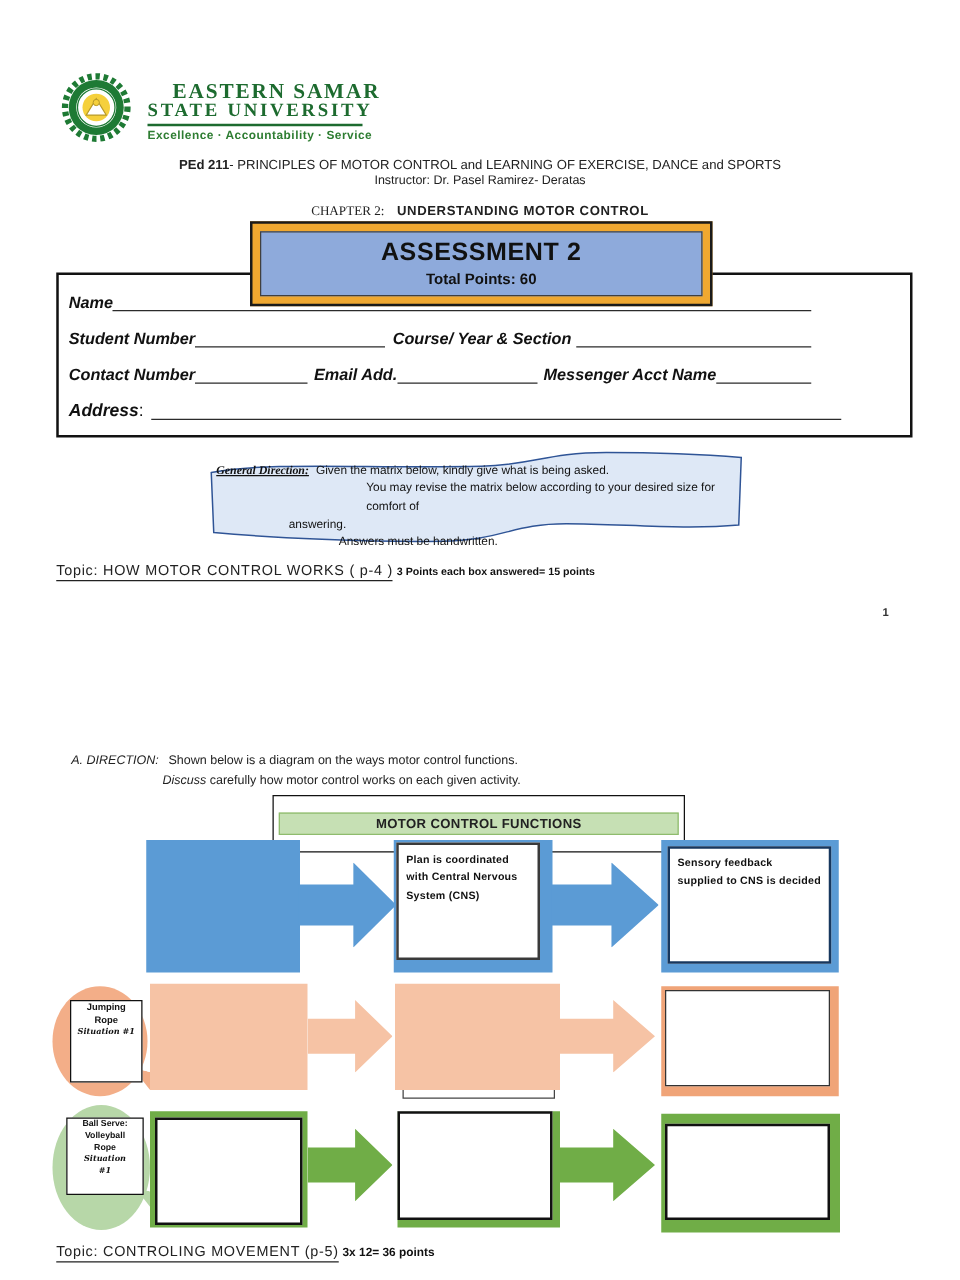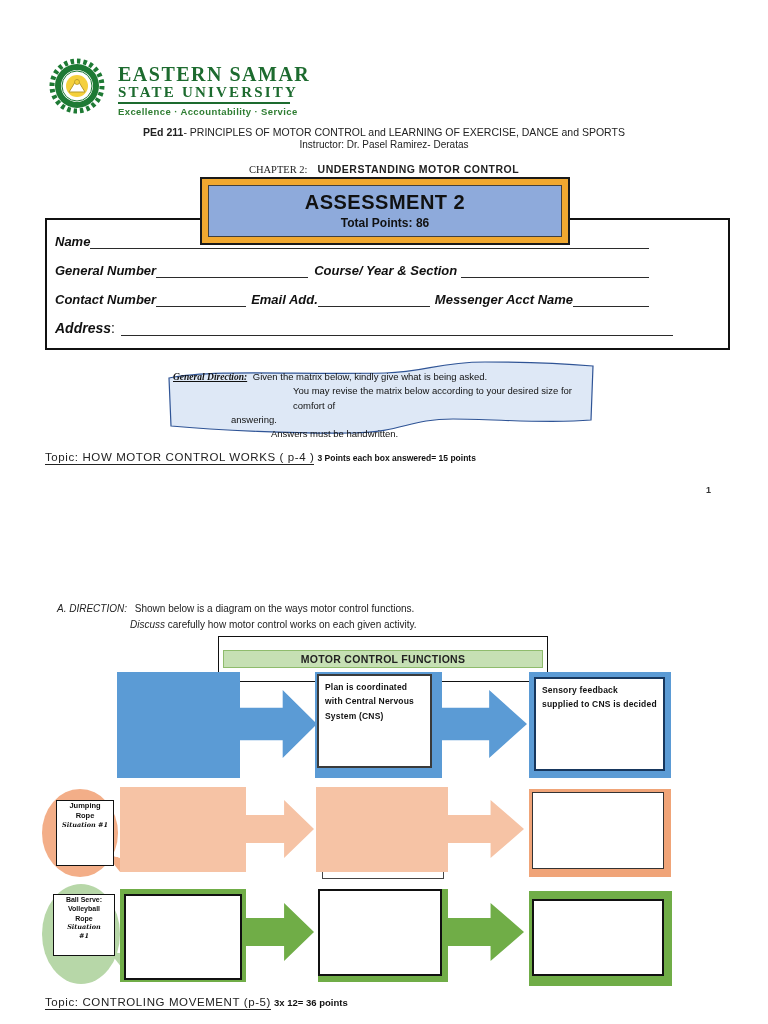--- a/index.html
+++ b/index.html
@@ -2,21 +2,21 @@
 <html><head>
 <meta charset="utf-8">
 <style>
   html,body{margin:0;padding:0;background:#fff;}
   #page{position:relative;width:768px;height:1024px;background:#ffffff;overflow:hidden;
         font-family:"Liberation Sans",sans-serif;color:#1a1a1a;}
   .abs{position:absolute;}
 
   
   .wordmark{font-family:"Liberation Serif",serif;font-weight:bold;color:#1d6b2f;line-height:1;}
-  .wm1{font-size:20px;letter-spacing:1.5px;}
+  .wm1{font-size:17px;letter-spacing:1.5px;margin-left:20px;}
   .wm2{font-size:15px;letter-spacing:2.2px;margin-top:1px;}
   .wm-rule{height:2px;background:#1d6b2f;margin-top:2px;width:172px;}
   .tagline{font-size:9.5px;font-weight:bold;color:#2e7d32;margin-top:2px;letter-spacing:0.4px;}
 
   
   .hline{width:768px;text-align:center;font-size:10.5px;color:#222;}
   .hline b{font-weight:bold;}
   .chap-label{font-family:"Liberation Serif",serif;margin-right:10px;}
 
   
@@ -92,21 +92,21 @@
   <div class="abs hline" style="left:0;top:163px;">
     <span class="chap-label">CHAPTER 2:</span><span style="font-weight:bold;letter-spacing:0.5px;">UNDERSTANDING MOTOR CONTROL</span>
   </div>
 
   <div class="abs infobox" style="left:45px;top:218px;width:681px;height:128px;">
     <div class="frow" style="top:14px;width:594px;">
       <span>Name</span>
       <span class="fline grow"></span>
     </div>
     <div class="frow" style="top:43px;width:594px;">
-      <span>General Number</span>
+      <span>Student Number</span>
       <span class="fline" style="width:152px;"></span>
       <span style="margin-left:6px;">Course/ Year &amp; Section</span>
       <span class="fline grow" style="margin-left:4px;"></span>
     </div>
     <div class="frow" style="top:72px;width:594px;">
       <span>Contact Number</span>
       <span class="fline" style="width:90px;"></span>
       <span style="margin-left:5px;">Email Add.</span>
       <span class="fline" style="width:112px;"></span>
       <span style="margin-left:5px;">Messenger Acct Name</span>
@@ -117,21 +117,21 @@
       <span style="font-style:normal;font-weight:normal;">:</span>
       <span class="fline grow" style="margin-left:6px;"></span>
     </div>
   </div>
 
   <div class="abs assess-outer" style="left:200px;top:177px;width:370px;height:68px;box-sizing:border-box;">
     <div class="assess-inner">
       <div class="assess-title">ASSESSMENT 2</div>
       <div class="assess-points">
         <span>Total Points:</span>
-        <span>86</span>
+        <span>60</span>
       </div>
     </div>
   </div>
 
   <div class="abs" style="left:155px;top:356px;width:452px;height:88px;">
     <svg width="452" height="88" viewBox="0 0 452 88" style="position:absolute;left:0;top:0;">
       <path d="M 14,22 C 60,13 140,19 230,17 C 272,16 282,6 330,6 C 372,6 414,8 438,10
                L 436,64 C 392,68 342,63 298,63 C 254,63 248,76 198,77 C 142,78 60,74 16,70 Z" fill="#dee8f6" stroke="#2f5496" stroke-width="1.2"></path>
     </svg>
     <div class="abs gd-text" style="left:18px;top:14px;width:408px;">

